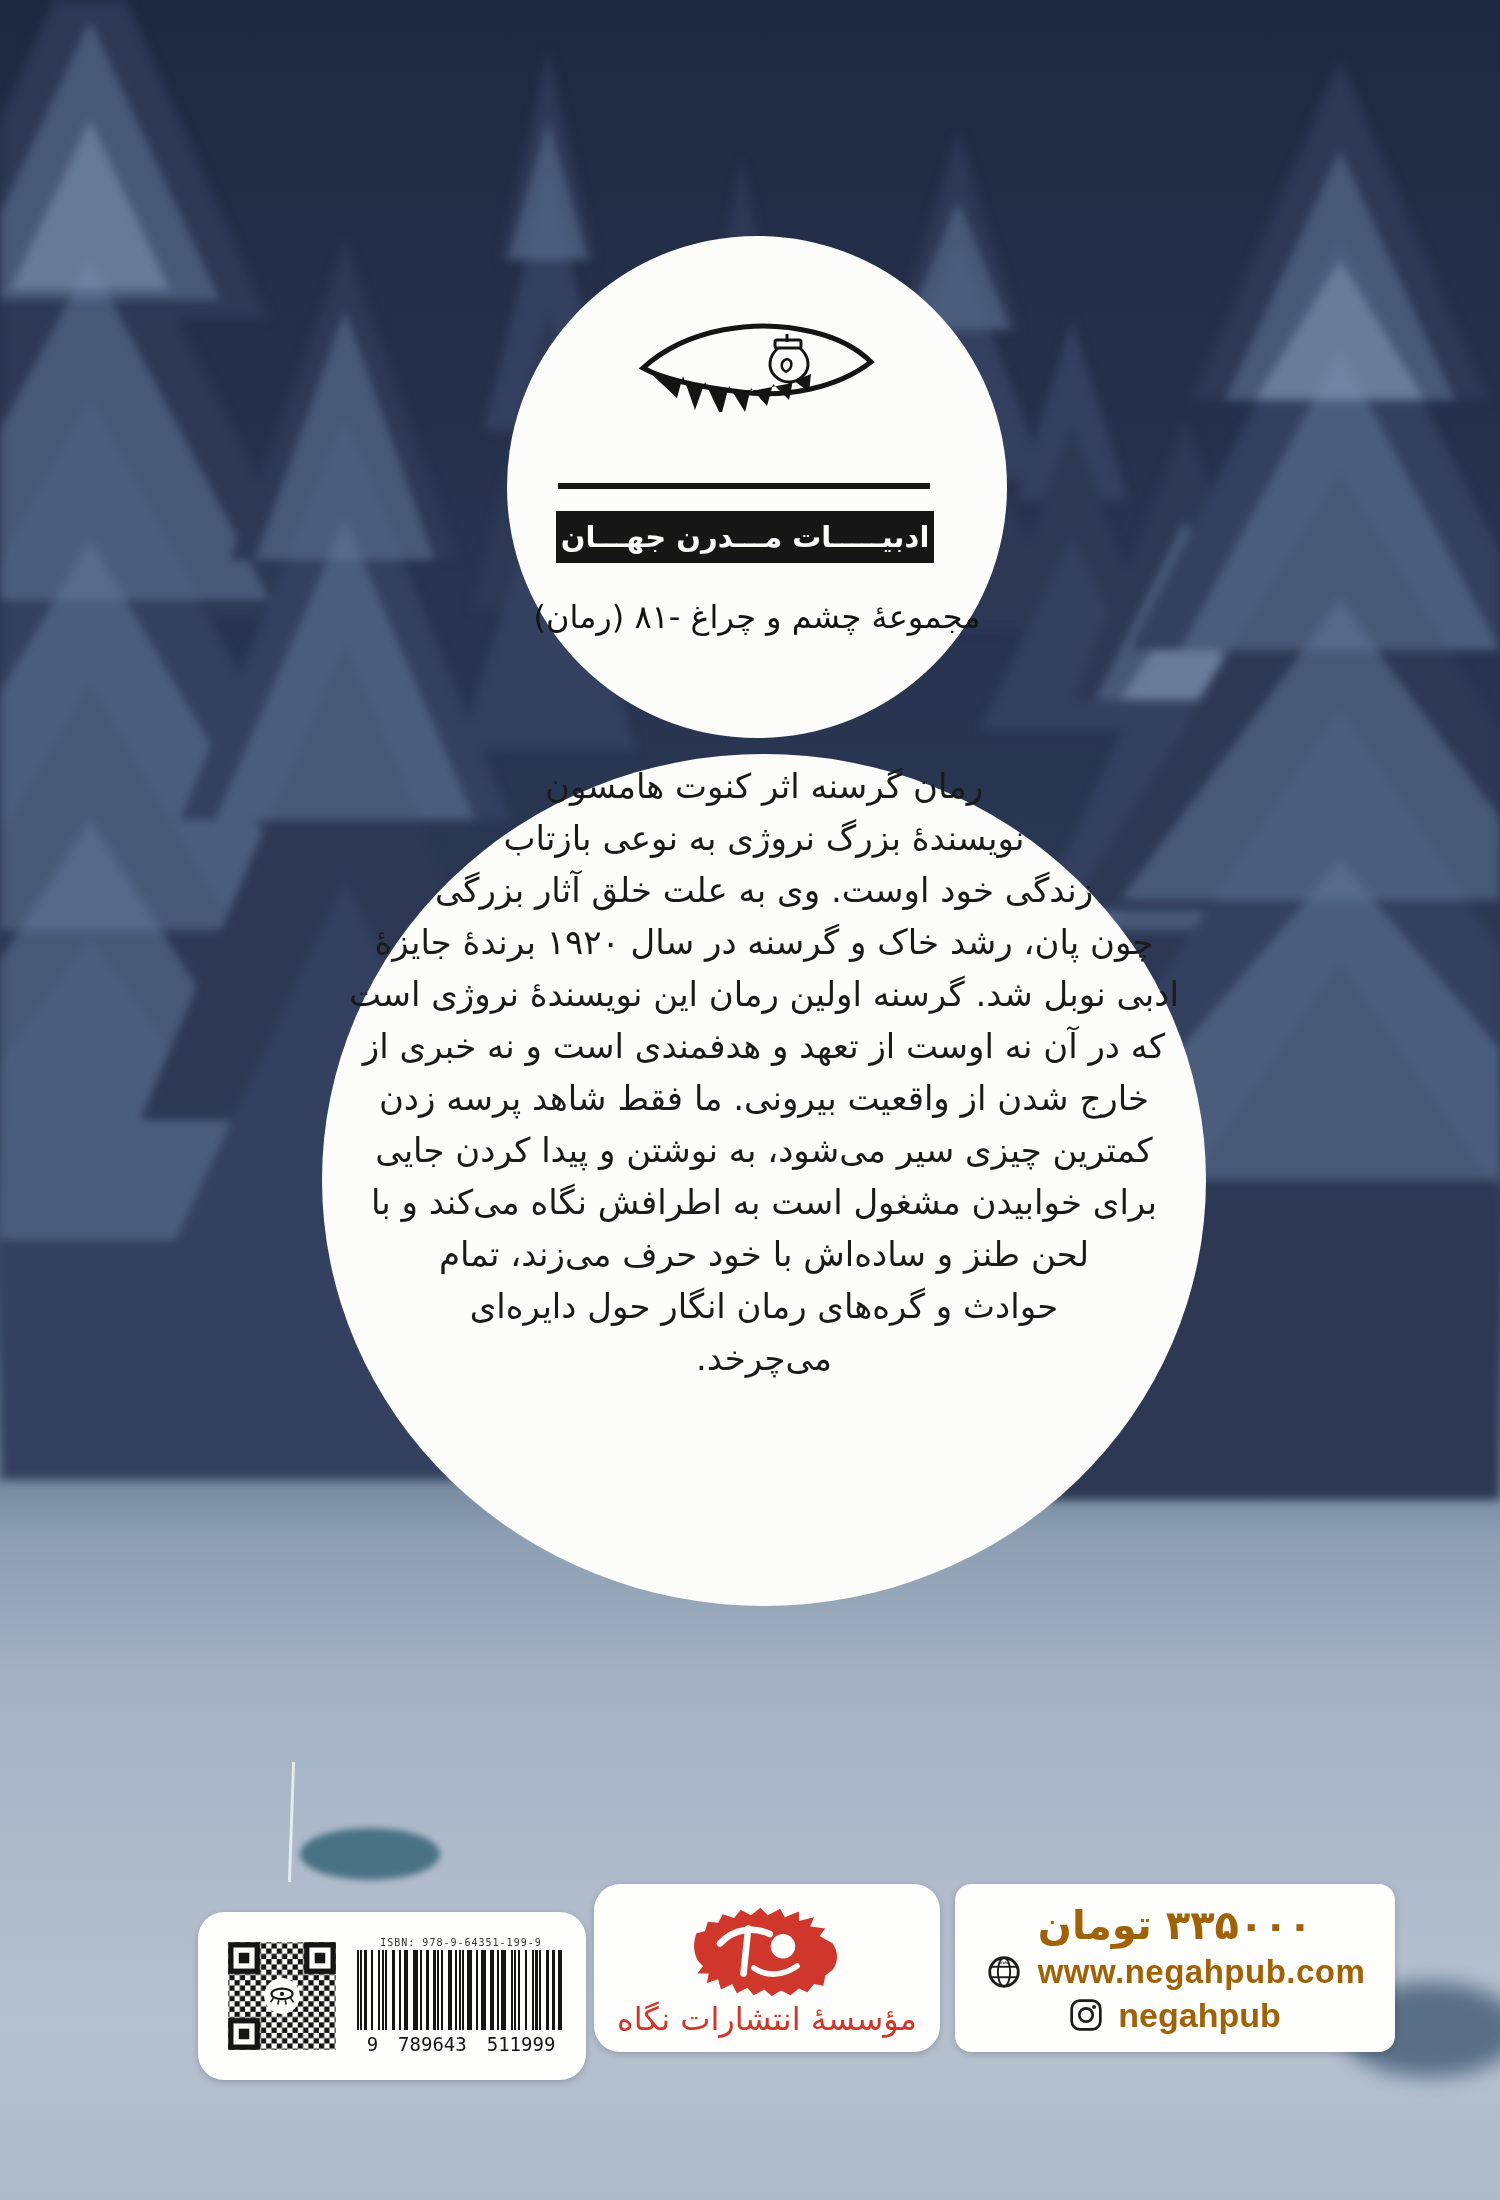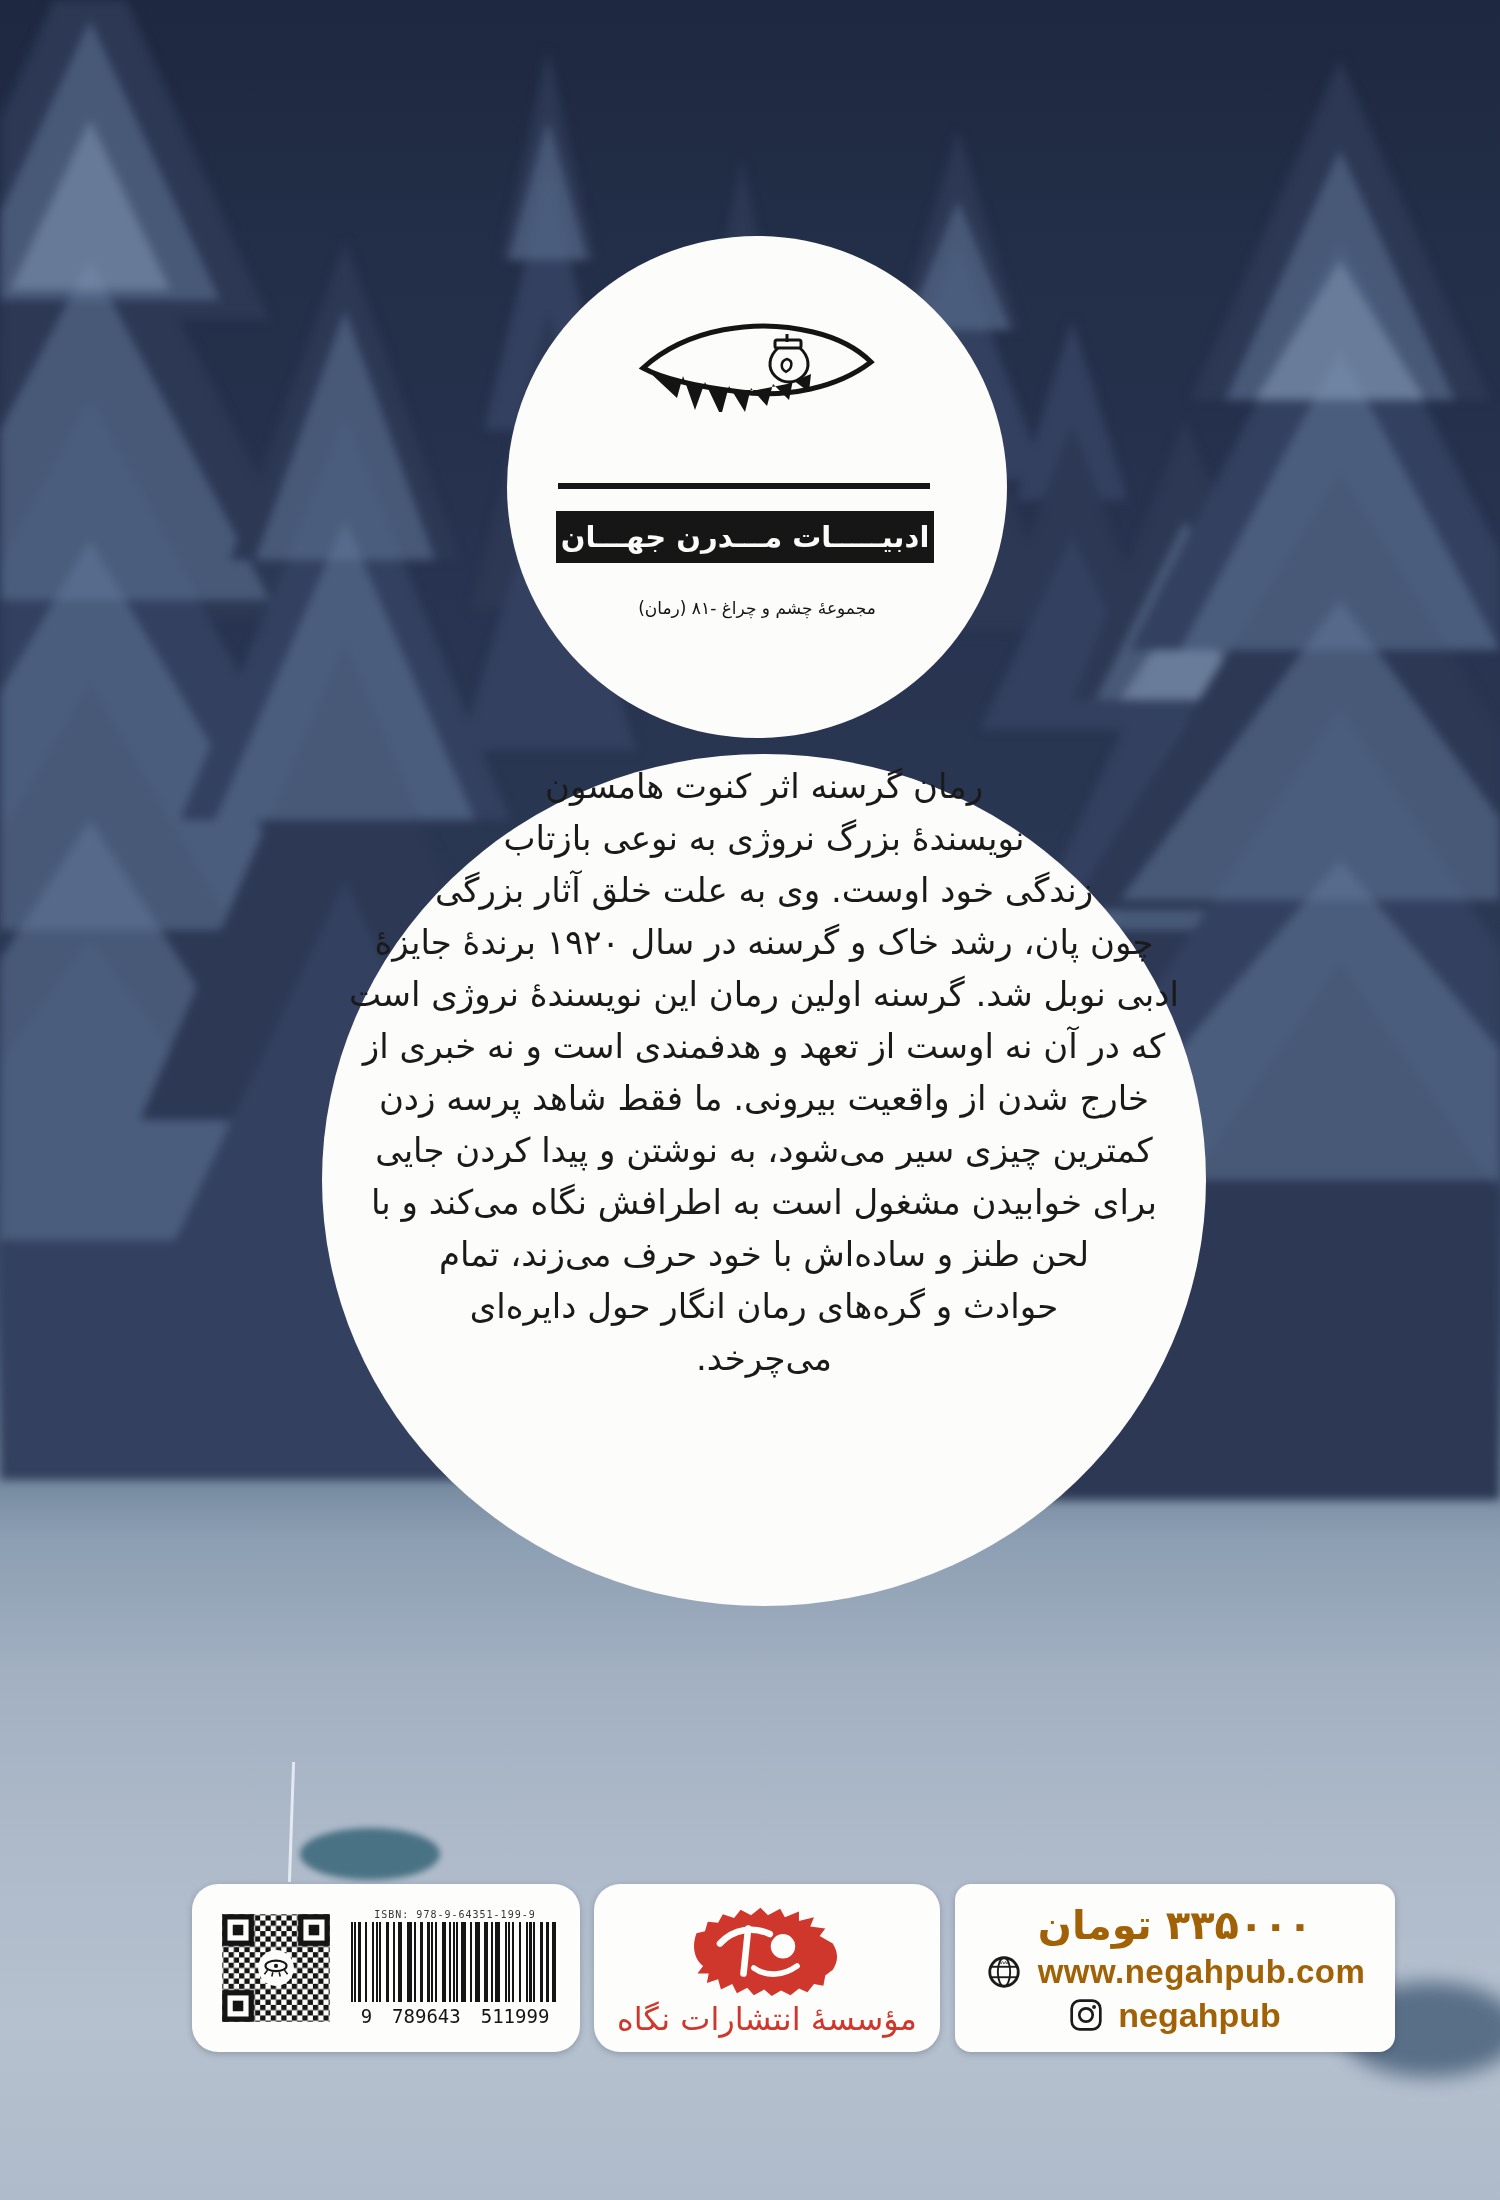--- a/index.html
+++ b/index.html
@@ -21,31 +21,31 @@
     background:#49617b;filter:blur(10px);opacity:.85;}
 
   .top-circle{position:absolute;left:507px;top:236px;width:500px;height:502px;border-radius:50%;
     background:#fcfcfa;}
   .eye-logo{position:absolute;left:130px;top:72px;width:240px;height:104px;}
   .rule{position:absolute;left:51px;top:247px;width:372px;height:6px;background:#161616;}
   .series-bar{position:absolute;left:49px;top:275px;width:378px;height:52px;background:#161616;
     display:flex;align-items:center;justify-content:center;}
   .series-bar span{color:#fbfbf9;font-size:29px;font-weight:bold;direction:rtl;white-space:nowrap;}
   .series-sub{position:absolute;left:0;top:362px;width:100%;text-align:center;color:#141414;
-    font-size:17px;direction:rtl;white-space:nowrap;}
+    font-size:32px;direction:rtl;white-space:nowrap;}
 
   .main-circle{position:absolute;left:322px;top:754px;width:884px;height:852px;border-radius:50%;
     background:#fcfcfa;}
   .synopsis{position:absolute;inset:0;display:flex;flex-direction:column;justify-content:flex-start;
     align-items:center;padding-top:6px;}
   .syn-line{font-size:34px;line-height:52px;color:#1a1a1a;direction:rtl;white-space:nowrap;}
 
   .card{position:absolute;top:1884px;height:168px;background:#fdfdfb;border-radius:26px;
     box-shadow:0 2px 6px rgba(30,40,60,.25);}
-  .card-barcode{left:192px;width:388px;display:flex;align-items:center;padding:0 18px 0 26px;box-sizing:border-box;}
+  .card-barcode{left:198px;width:388px;display:flex;align-items:center;padding:0 18px 0 26px;box-sizing:border-box;margin-top:28px;}
   .qr{flex:0 0 auto;width:116px;height:116px;}
   .bc-block{flex:1 1 auto;margin-left:14px;display:flex;flex-direction:column;align-items:center;}
   .bc-isbn{font-family:"DejaVu Sans Mono",monospace;font-size:10px;letter-spacing:1px;color:#333;
     white-space:nowrap;}
   .bc-bars{width:208px;height:80px;margin-top:2px;background-color:#fdfdfb;background-image:
     repeating-linear-gradient(90deg,#151515 0 2px,transparent 2px 7px),
     repeating-linear-gradient(90deg,transparent 0 3px,#151515 3px 5px,transparent 5px 11px),
     repeating-linear-gradient(90deg,transparent 0 8px,#151515 8px 10px,transparent 10px 17px);}
   .bc-digits{margin-top:3px;font-family:"DejaVu Sans Mono",monospace;font-size:19px;color:#141414;
     display:flex;gap:20px;white-space:nowrap;}

